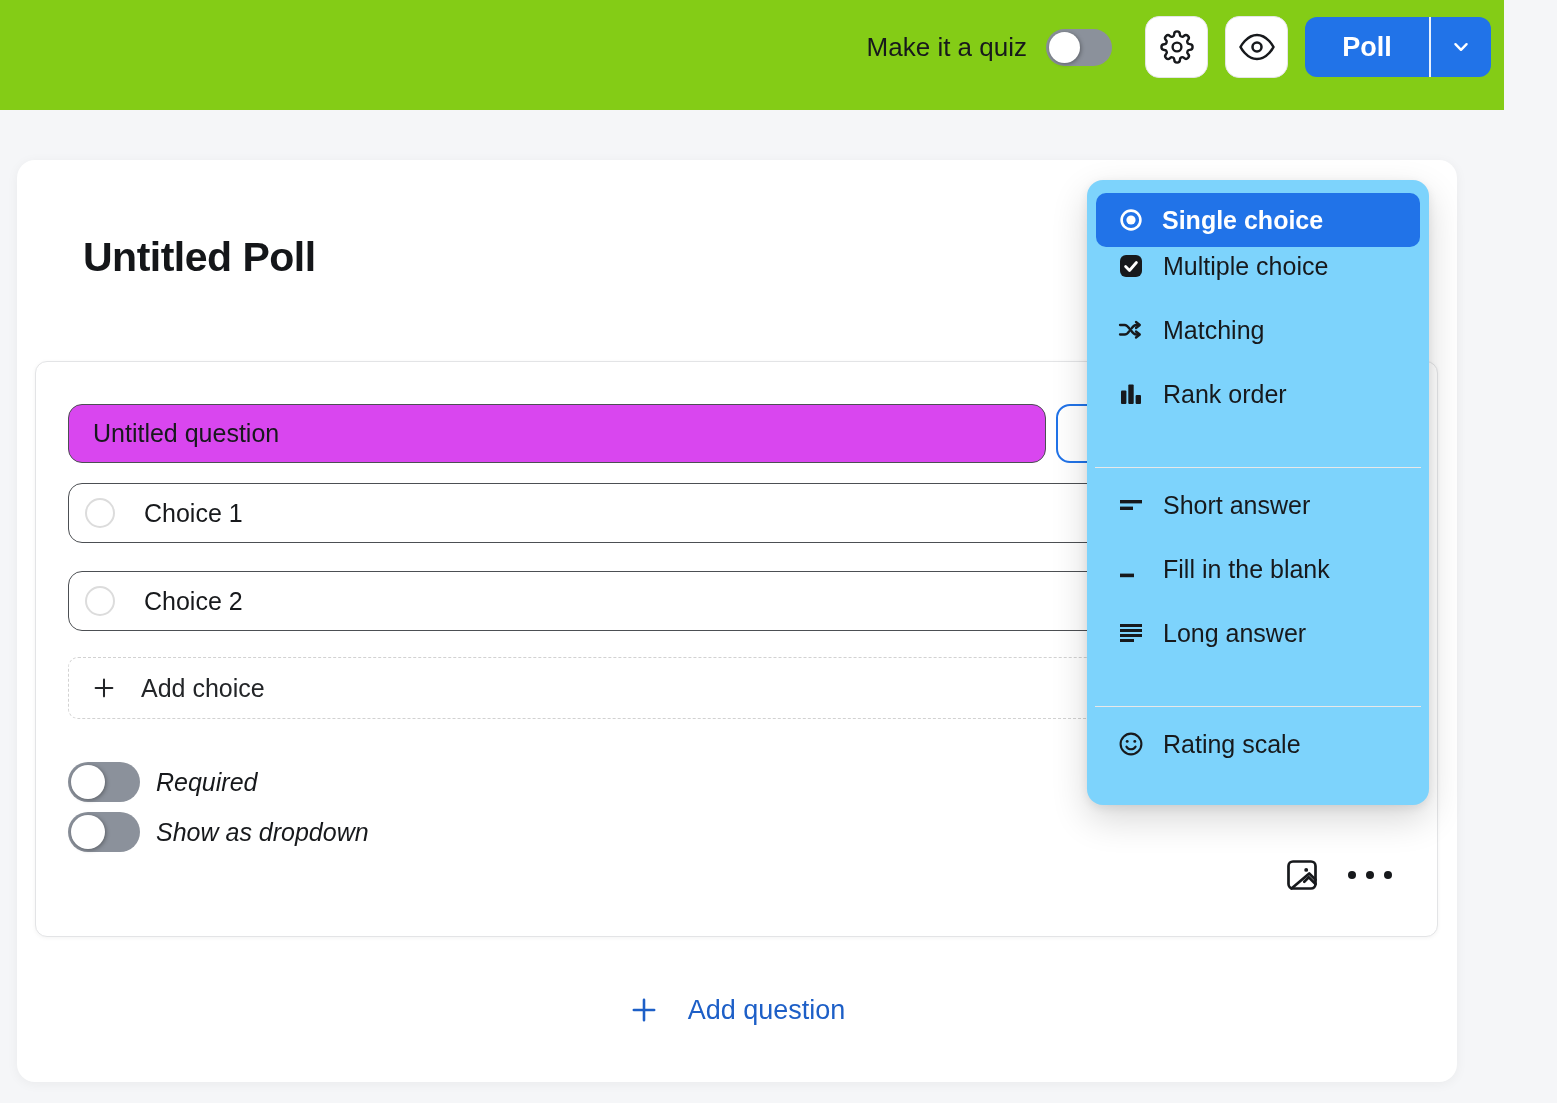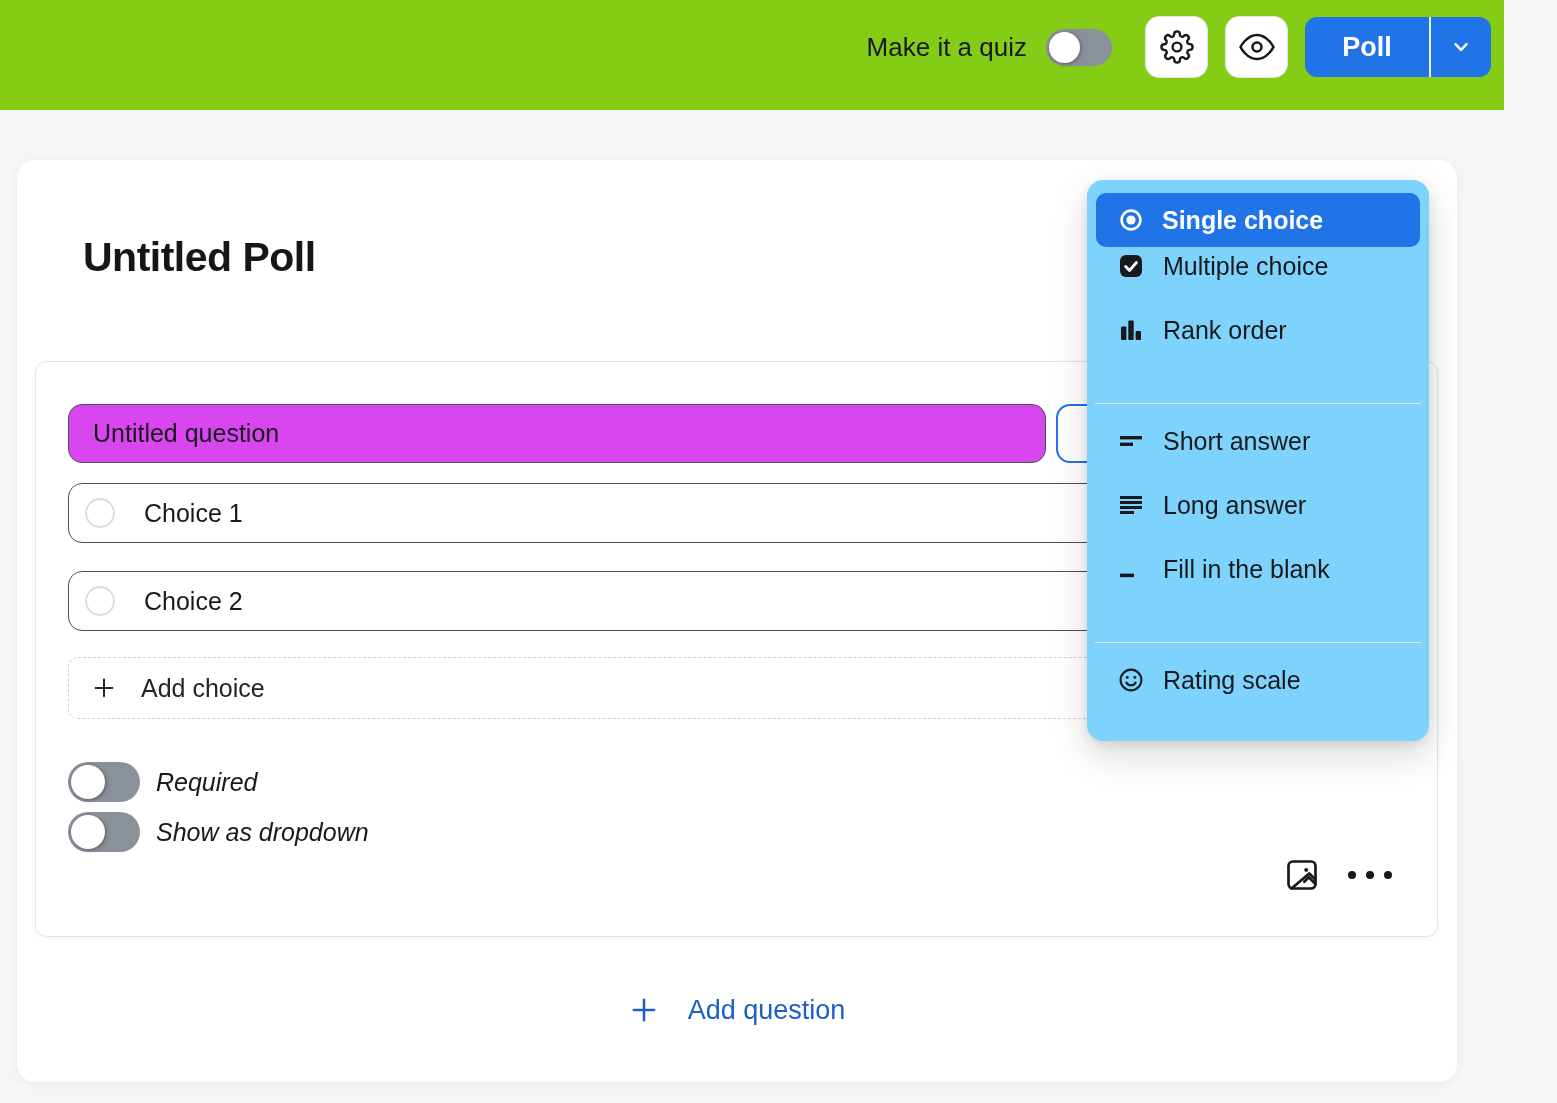--- a/index.html
+++ b/index.html
@@ -260,20 +260,32 @@
     <div class="menu-item">
       <span class="ic">
         <svg width="28" height="28" viewBox="0 0 28 28">
           <rect x="3" y="3" width="22" height="22" rx="6" fill="#17191c"></rect>
           <path d="M8.6 14.6l3.9 3.9 6.9-8" stroke="#fff" stroke-width="2.8" fill="none" stroke-linecap="round" stroke-linejoin="round"></path>
         </svg>
       </span>
       <span class="lbl">Multiple choice</span>
     </div>
 
+    <div class="menu-item">
+      <span class="ic">
+        <svg width="28" height="28" viewBox="0 0 28 28" fill="none" stroke="#17191c" stroke-width="2.3" stroke-linecap="round" stroke-linejoin="round">
+          <path d="M3 9h4.5c5 0 6.8 9.5 11.8 9.5h2.2"></path>
+          <path d="M3 18.5h4.5c2.1 0 3.6-1.5 4.8-3.4"></path>
+          <path d="M14.6 12.4C15.8 10.5 17.3 9 19.4 9h2.1"></path>
+          <path d="M19 15.5l3.8 3-3.8 3"></path>
+          <path d="M19 6l3.8 3-3.8 3"></path>
+        </svg>
+      </span>
+      <span class="lbl">Matching</span>
+    </div>
 
     <div class="menu-item">
       <span class="ic">
         <svg width="28" height="28" viewBox="0 0 28 28">
           <rect x="4" y="10.5" width="5.4" height="13.5" rx="1" fill="#17191c"></rect>
           <rect x="11.3" y="4.5" width="5.4" height="19.5" rx="1" fill="#17191c"></rect>
           <rect x="18.6" y="15" width="5.4" height="9" rx="1" fill="#17191c"></rect>
         </svg>
       </span>
       <span class="lbl">Rank order</span>
@@ -282,42 +294,42 @@
     <div class="menu-divider"></div>
 
     <div class="menu-item">
       <span class="ic">
         <svg width="28" height="28" viewBox="0 0 28 28">
           <rect x="3" y="9" width="22" height="3.4" fill="#17191c"></rect>
           <rect x="3" y="15.6" width="13" height="3.4" fill="#17191c"></rect>
         </svg>
       </span>
       <span class="lbl">Short answer</span>
+    </div>
+
+    <div class="menu-item">
+      <span class="ic">
+        <svg width="28" height="28" viewBox="0 0 28 28">
+          <rect x="3" y="18.6" width="14" height="3.6" fill="#17191c"></rect>
+        </svg>
+      </span>
+
+      <span class="lbl">Fill in the blank</span>
     </div>
 
     <div class="menu-item">
       <span class="ic">
         <svg width="28" height="28" viewBox="0 0 28 28">
           <rect x="3" y="5" width="22" height="3" fill="#17191c"></rect>
           <rect x="3" y="10" width="22" height="3" fill="#17191c"></rect>
           <rect x="3" y="15" width="22" height="3" fill="#17191c"></rect>
           <rect x="3" y="20" width="14" height="3" fill="#17191c"></rect>
         </svg>
       </span>
       <span class="lbl">Long answer</span>
-    </div>
-
-    <div class="menu-item">
-      <span class="ic">
-        <svg width="28" height="28" viewBox="0 0 28 28">
-          <rect x="3" y="18.6" width="14" height="3.6" fill="#17191c"></rect>
-        </svg>
-      </span>
-
-      <span class="lbl">Fill in the blank</span>
     </div>
 
     <div class="menu-divider"></div>
 
     <div class="menu-item">
       <span class="ic">
         <svg width="28" height="28" viewBox="0 0 28 28" fill="none" stroke="#17191c" stroke-width="2.1">
           <circle cx="14" cy="14" r="10.4"></circle>
           <circle cx="10.2" cy="11.4" r="1.45" fill="#17191c" stroke="none"></circle>
           <circle cx="17.8" cy="11.4" r="1.45" fill="#17191c" stroke="none"></circle>

